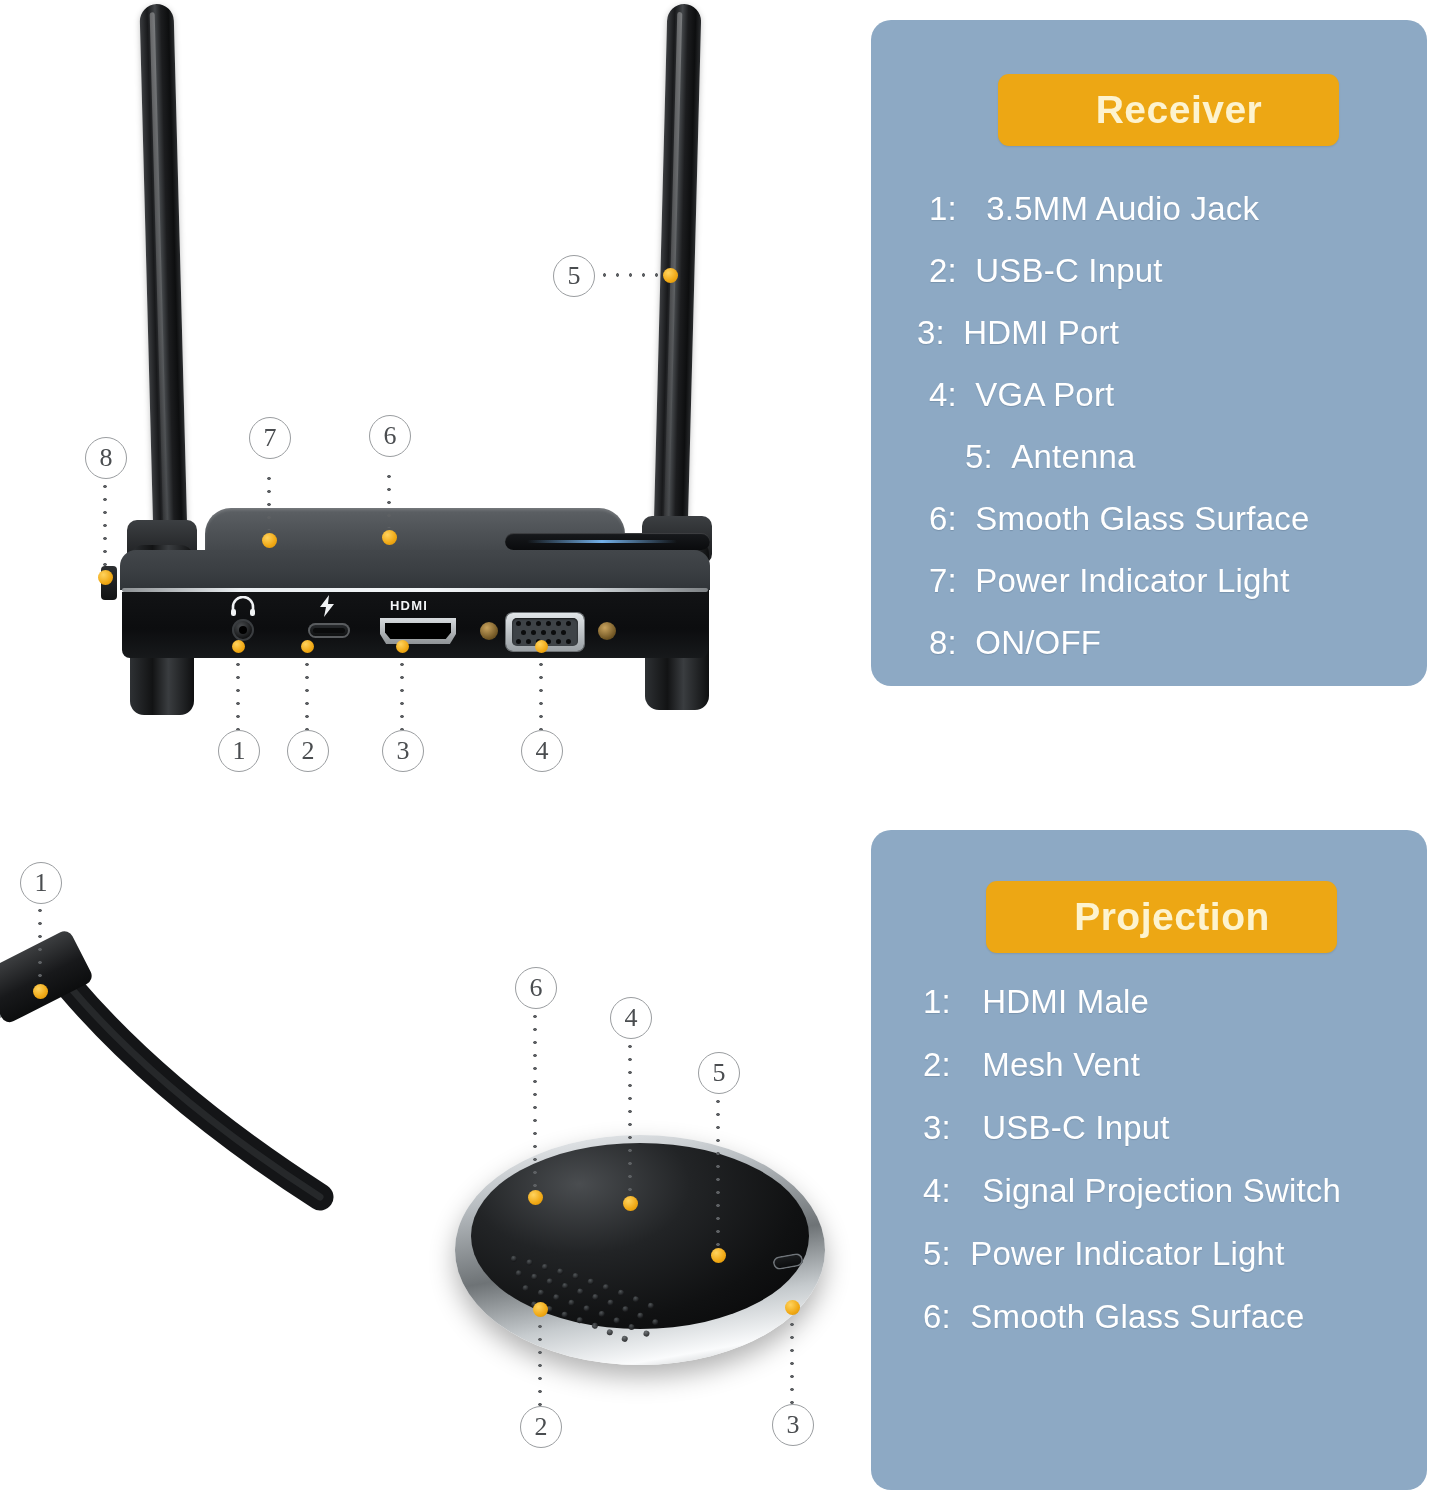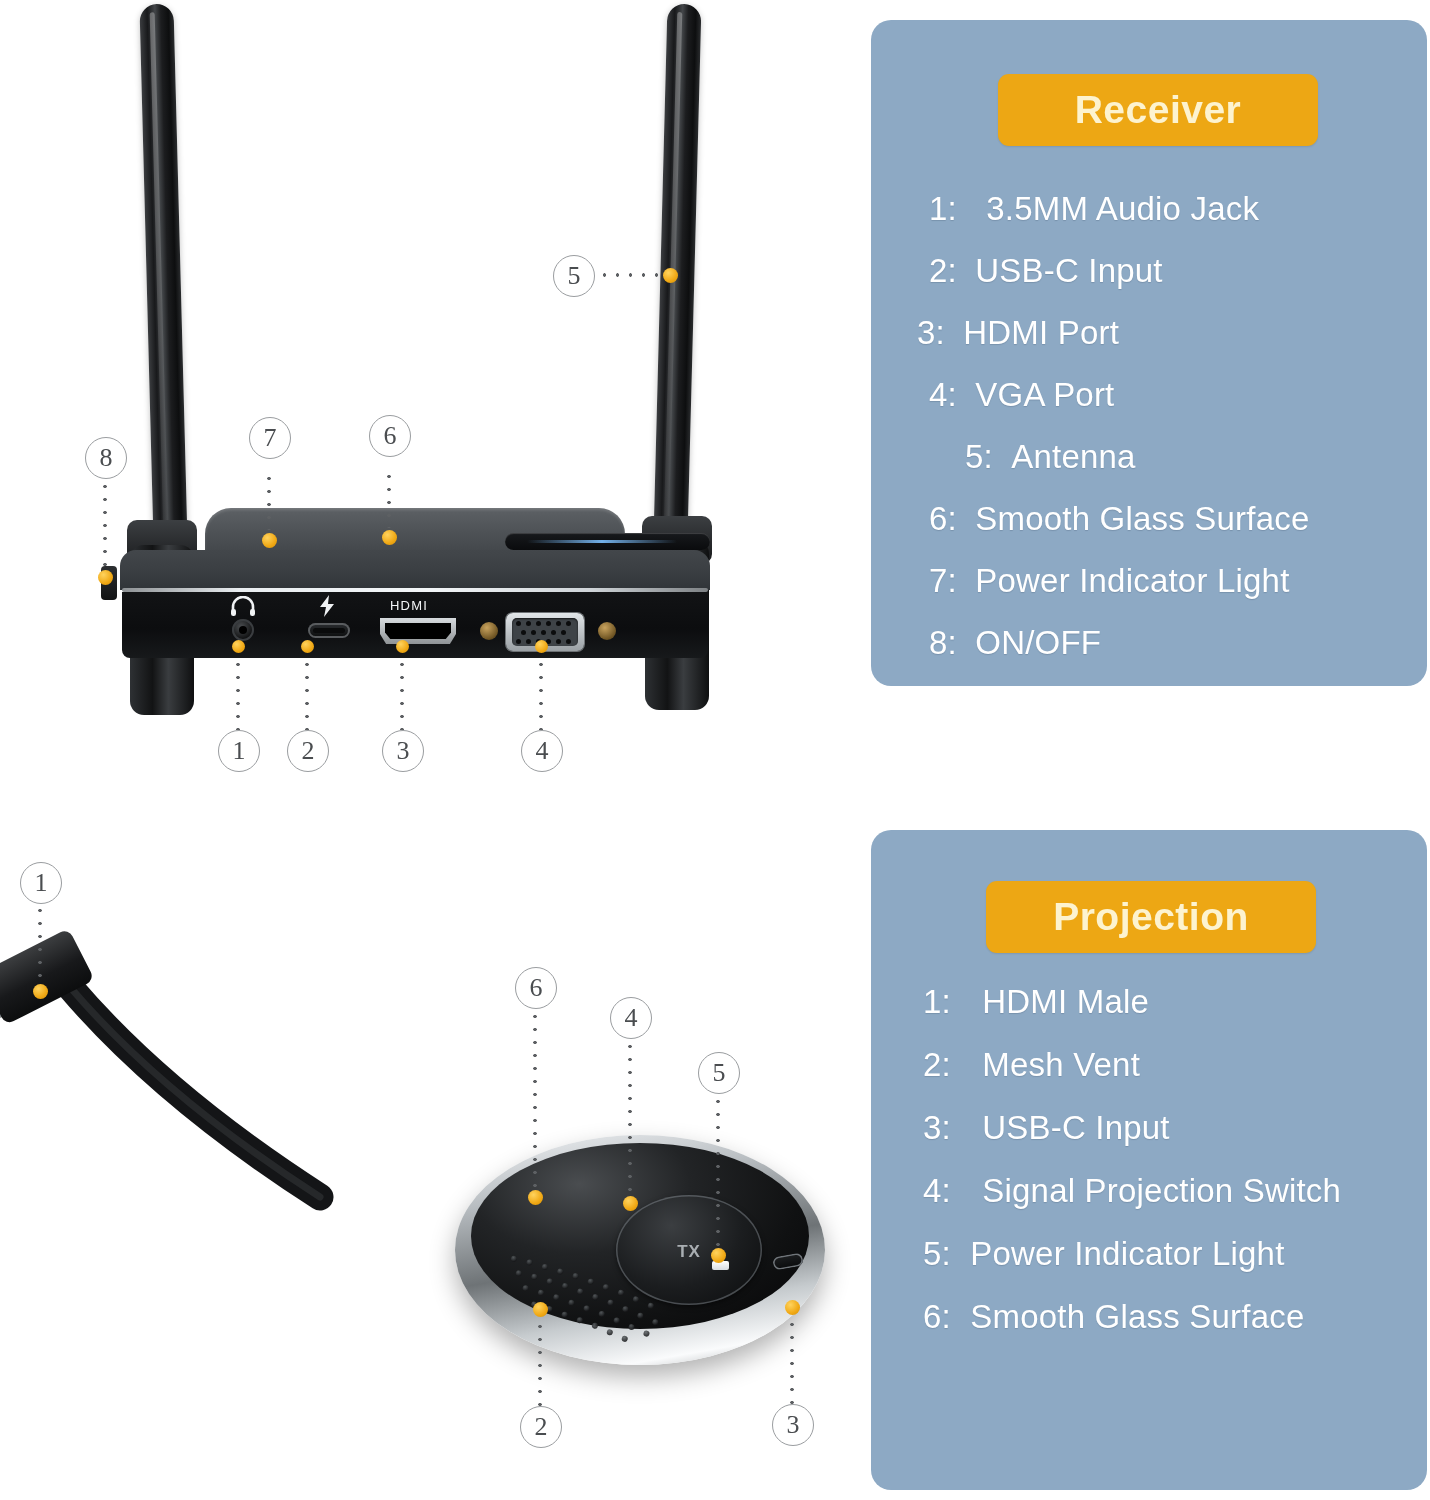--- a/index.html
+++ b/index.html
@@ -9,21 +9,21 @@
   .stage{position:absolute;inset:0;}
 
   
   .panel{position:absolute;background:#8da9c4;border-radius:20px;}
   #receiver-panel{left:871px;top:20px;width:556px;height:666px;}
   #transmitter-panel{left:871px;top:830px;width:556px;height:660px;}
 
   .badge{position:absolute;background:#eda714;border-radius:11px;
          display:flex;align-items:center;justify-content:center;
          color:#fdf3cf;font-size:39px;font-weight:700;letter-spacing:.5px;
-         box-shadow:0 1px 2px rgba(0,0,0,.10);}
+         box-shadow:0 1px 2px rgba(0,0,0,.10);padding-left:21px;}
   #receiver-badge{left:127px;top:54px;width:320px;height:72px;}
   #transmitter-badge{left:115px;top:51px;width:330px;height:72px;}
 
   .spec-list{position:absolute;left:0;top:0;width:100%;}
   .spec-item{position:absolute;color:#ffffff;font-size:33px;
              white-space:nowrap;font-weight:400;letter-spacing:.2px;
              text-shadow:0 1px 1px rgba(60,80,105,.25);}
   .spec-item .num{display:inline-block;}
   .spec-item .lbl{display:inline-block;}
 
@@ -66,21 +66,21 @@
   #rx-glassstrip::after{content:"";position:absolute;left:22px;top:7px;
      width:150px;height:3px;border-radius:2px;
      background:linear-gradient(90deg,rgba(90,150,210,0),rgba(120,185,245,.95),rgba(90,150,210,0));}
   #rx-chrome{position:absolute;left:12px;top:80px;width:586px;height:4px;
      background:linear-gradient(90deg,#8d9194,#e9edf0 20%,#f3f6f8 52%,#cfd4d8 80%,#7d8184);
      border-radius:2px;}
   #rx-ports{position:absolute;left:12px;top:84px;width:586px;height:66px;
      border-radius:0 0 8px 8px;
      background:linear-gradient(180deg,#121315 0%,#0c0d0f 55%,#17191b 100%);}
 
-  .port-label{position:absolute;color:#f2f4f6;font-size:13px;font-weight:400;
+  .port-label{position:absolute;color:#f2f4f6;font-size:13px;font-weight:700;
      letter-spacing:1.2px;}
   .port-icon{position:absolute;color:#f0f2f4;}
 
   .jack{position:absolute;width:22px;height:22px;border-radius:50%;
      background:radial-gradient(circle at 40% 35%,#4a4d50,#121314 62%,#000 100%);
      box-shadow:inset 0 0 0 2px #3a3d40;}
   .jack::after{content:"";position:absolute;left:7px;top:7px;width:8px;height:8px;
      border-radius:50%;background:#000;}
 
   .usbc{position:absolute;width:42px;height:15px;border-radius:8px;
@@ -267,24 +267,20 @@
     </svg>
 
     <div id="hdmi-plug">
       <div id="hdmi-metal"></div>
       <div id="hdmi-shell"></div>
     </div>
 
     <div id="tx-puck">
       <div id="tx-rim"></div>
       <div id="tx-face">
-        <div id="tx-btn">
-          <span id="tx-btn-label">TX</span>
-          <div id="tx-led"></div>
-        </div>
         <div id="tx-vent">
           <div class="vhole" style="left:4px;top:4px"></div>
             <div class="vhole" style="left:20px;top:4px"></div>
           <div class="vhole" style="left:36px;top:5px"></div>
             <div class="vhole" style="left:52px;top:6px"></div>
           <div class="vhole" style="left:68px;top:7px"></div>
             <div class="vhole" style="left:84px;top:9px"></div>
           <div class="vhole" style="left:100px;top:11px"></div>
             <div class="vhole" style="left:116px;top:13px"></div>
           <div class="vhole" style="left:132px;top:16px"></div>

